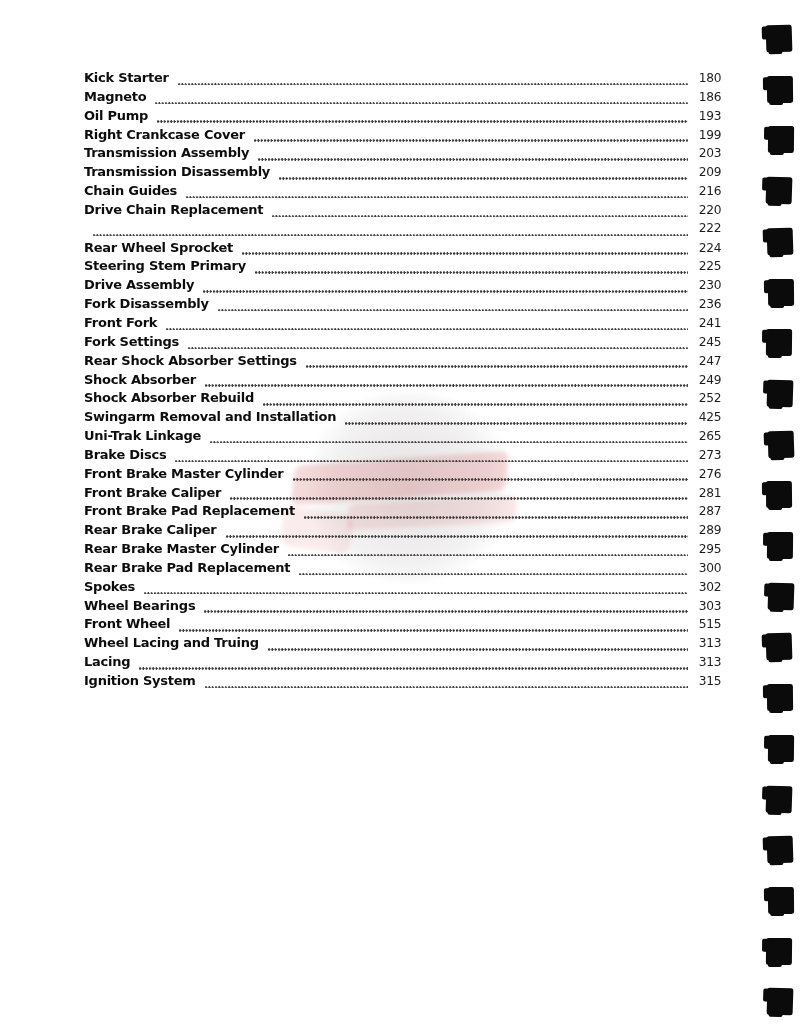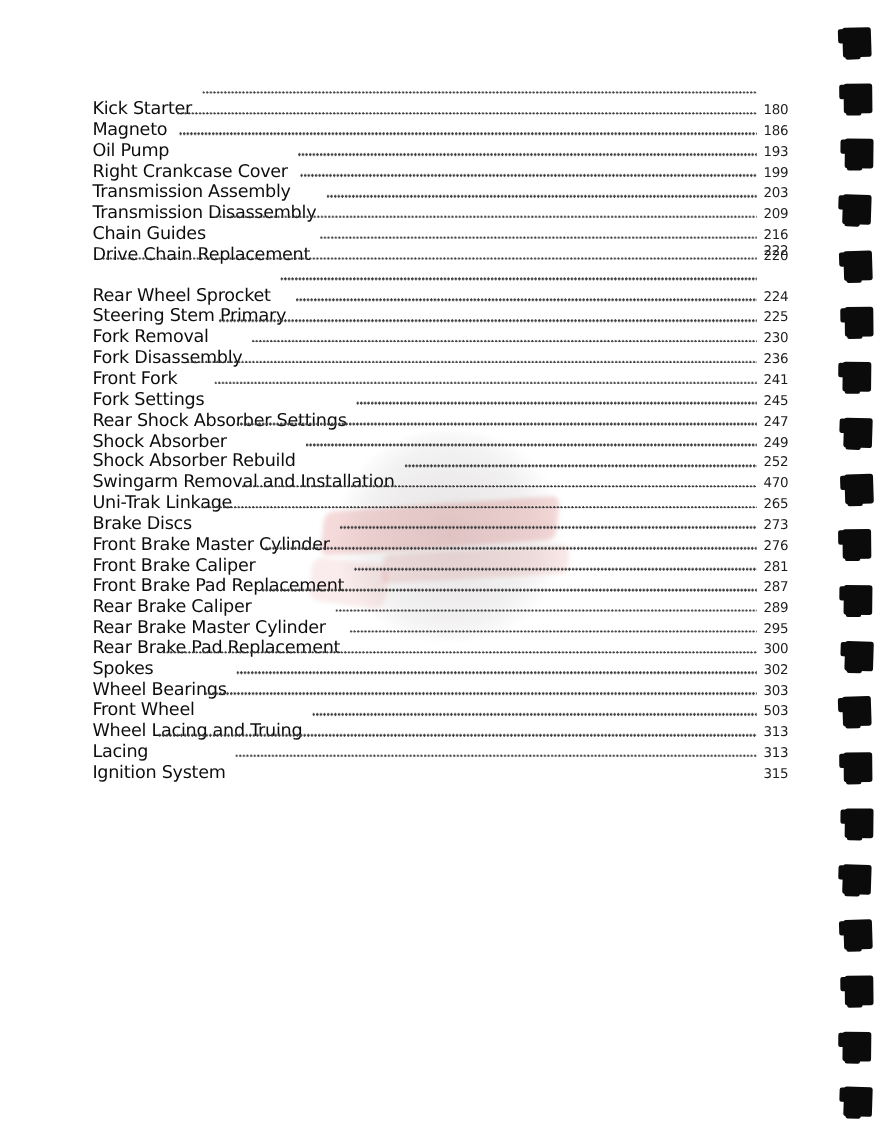--- a/index.html
+++ b/index.html
@@ -17,39 +17,38 @@
     left:84px; top:70px;
     width:642px;
   }
   .toc-row {
     display:flex;
     align-items:baseline;
     height:18.85px;
     white-space:nowrap;
   }
   .toc-title {
-    font-weight:normal;
-    font-size:16px;
+    font-weight:bold;
+    font-size:13px;
     letter-spacing:-0.25px;
     color:#0d0d0d;
     flex:0 0 auto;
-    margin-top:19px;
   }
   .toc-leader {
     flex:1 1 auto;
     align-self:flex-end;
     height:2.6px;
     margin:0 6px 3.5px 9px;
     background-image:radial-gradient(circle at 1.1px 1.3px, #3c3c3c 0.95px, rgba(0,0,0,0) 1.25px);
     background-size:3.3px 2.6px;
     background-repeat:repeat-x;
   }
   .toc-page {
     flex:0 0 32px;
-    text-align:left;
+    text-align:center;
     font-size:12.2px;
     letter-spacing:-0.2px;
     color:#1d1d1d;
     font-weight:normal;
   }
 
   
   .watermark {
     position:absolute;
     left:288px; top:392px;
@@ -171,21 +170,21 @@
         <span class="toc-title">Rear Wheel Sprocket</span>
         <span class="toc-leader"></span>
         <span class="toc-page">224</span>
       </div>
       <div class="toc-row">
         <span class="toc-title">Steering Stem Primary</span>
         <span class="toc-leader"></span>
         <span class="toc-page">225</span>
       </div>
       <div class="toc-row">
-        <span class="toc-title">Fork Removal</span>
+        <span class="toc-title">Drive Assembly</span>
         <span class="toc-leader"></span>
         <span class="toc-page">230</span>
       </div>
       <div class="toc-row">
         <span class="toc-title">Fork Disassembly</span>
         <span class="toc-leader"></span>
         <span class="toc-page">236</span>
       </div>
       <div class="toc-row">
         <span class="toc-title">Front Fork</span>
@@ -208,21 +207,21 @@
         <span class="toc-page">249</span>
       </div>
       <div class="toc-row">
         <span class="toc-title">Shock Absorber Rebuild</span>
         <span class="toc-leader"></span>
         <span class="toc-page">252</span>
       </div>
       <div class="toc-row">
         <span class="toc-title">Swingarm Removal and Installation</span>
         <span class="toc-leader"></span>
-        <span class="toc-page">470</span>
+        <span class="toc-page">425</span>
       </div>
       <div class="toc-row">
         <span class="toc-title">Uni-Trak Linkage</span>
         <span class="toc-leader"></span>
         <span class="toc-page">265</span>
       </div>
       <div class="toc-row">
         <span class="toc-title">Brake Discs</span>
         <span class="toc-leader"></span>
         <span class="toc-page">273</span>
@@ -263,21 +262,21 @@
         <span class="toc-page">302</span>
       </div>
       <div class="toc-row">
         <span class="toc-title">Wheel Bearings</span>
         <span class="toc-leader"></span>
         <span class="toc-page">303</span>
       </div>
       <div class="toc-row">
         <span class="toc-title">Front Wheel</span>
         <span class="toc-leader"></span>
-        <span class="toc-page">503</span>
+        <span class="toc-page">515</span>
       </div>
       <div class="toc-row">
         <span class="toc-title">Wheel Lacing and Truing</span>
         <span class="toc-leader"></span>
         <span class="toc-page">313</span>
       </div>
       <div class="toc-row">
         <span class="toc-title">Lacing</span>
         <span class="toc-leader"></span>
         <span class="toc-page">313</span>

